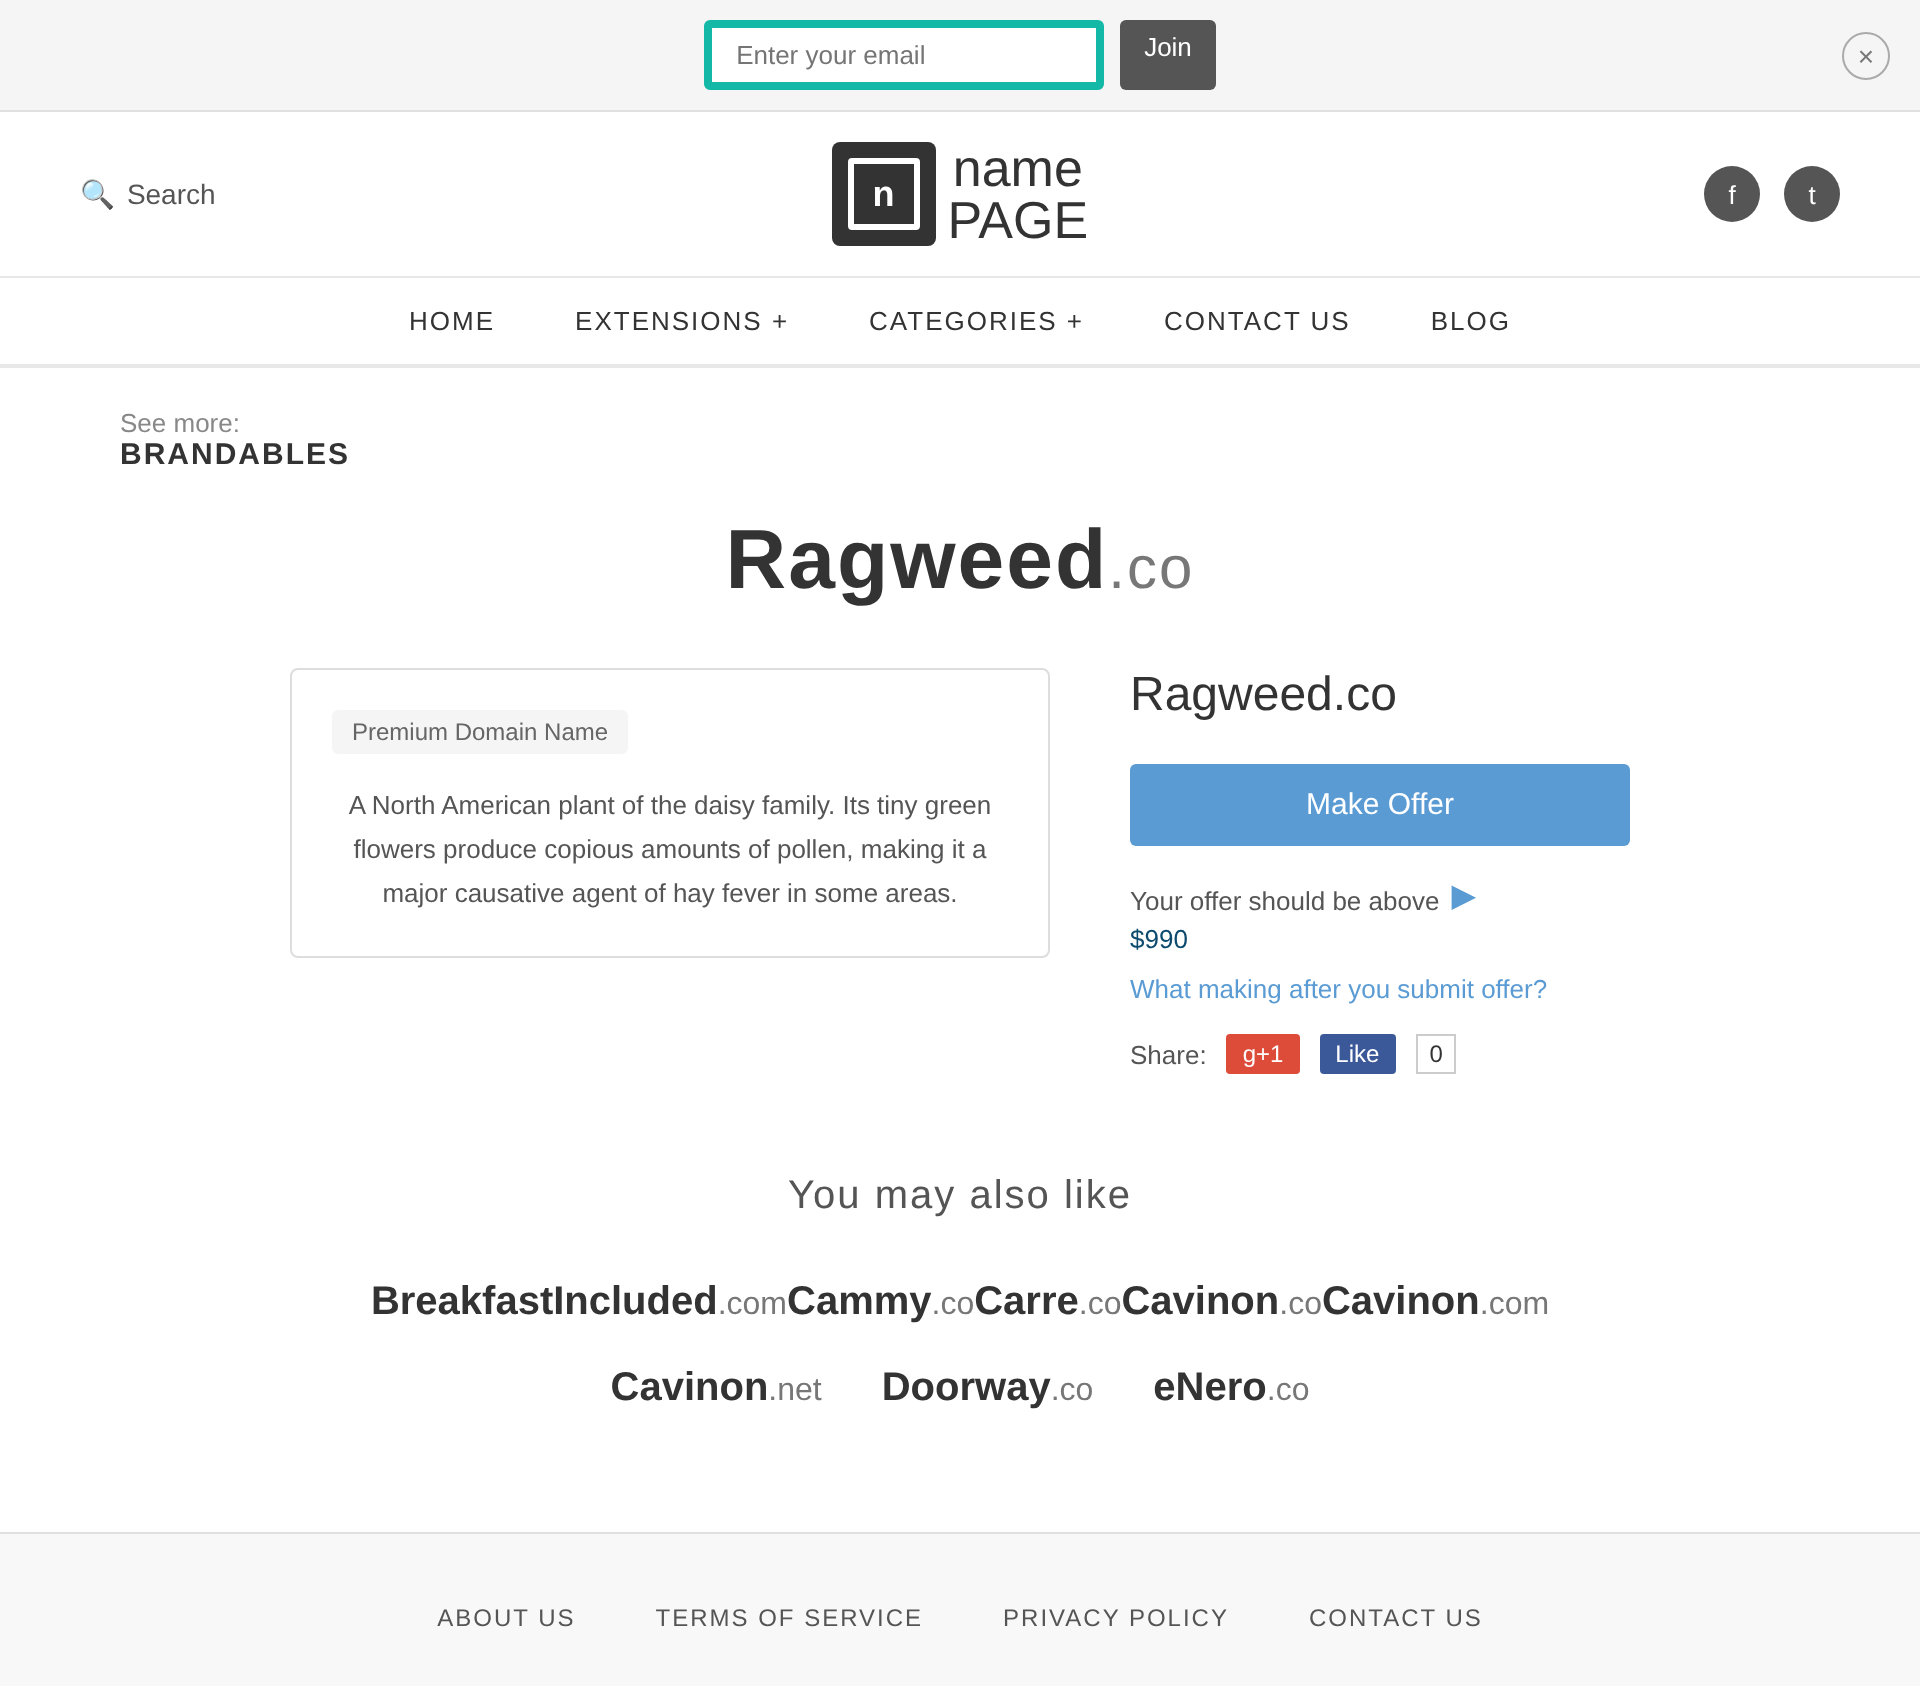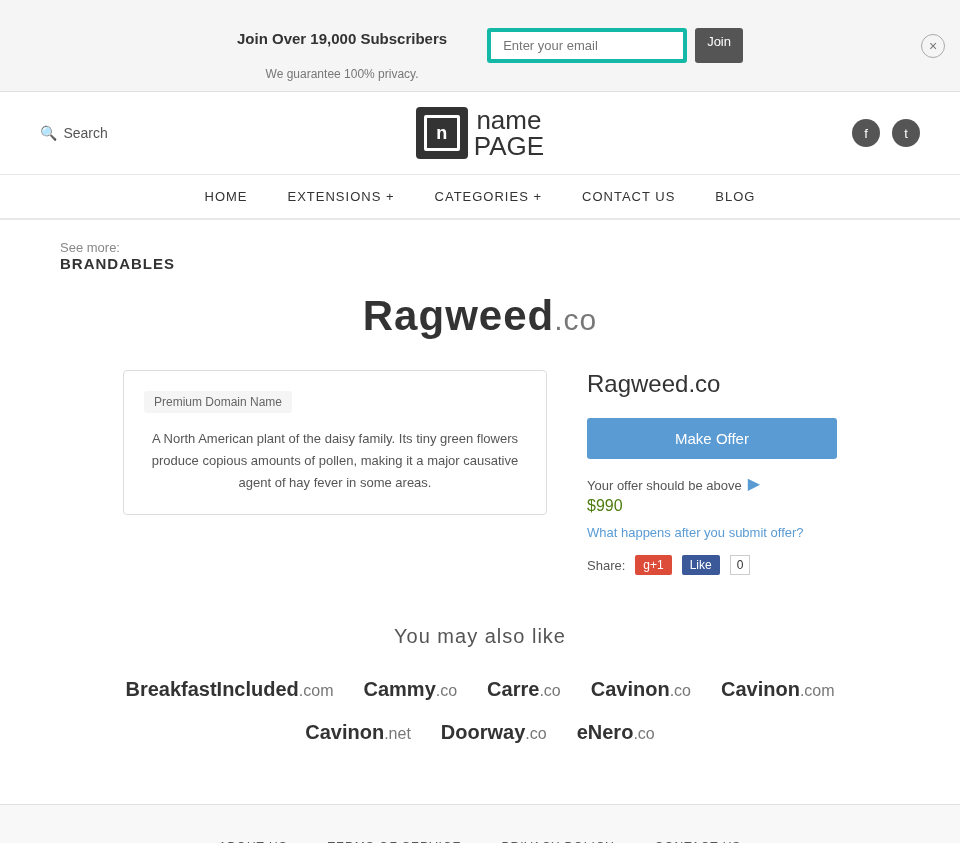--- a/index.html
+++ b/index.html
@@ -161,21 +161,21 @@
       display: flex;
       gap: 40px;
       align-items: flex-start;
       justify-content: center;
       margin-bottom: 50px;
     }
     .domain-description {
       border: 1px solid #ddd;
       border-radius: 4px;
       padding: 20px;
-      width: 424px;
+      width: 380px;
     }
     .domain-description .label {
       background: #f5f5f5;
       padding: 4px 10px;
       font-size: 12px;
       color: #666;
       border-radius: 3px;
       margin-bottom: 15px;
       display: inline-block;
     }
@@ -197,21 +197,21 @@
     }
     .offer-info {
       display: flex;
       align-items: flex-end;
       gap: 6px;
       font-size: 13px;
       color: #555;
       margin-bottom: 4px;
     }
     .offer-arrow { color: #5a9bd4; font-size: 16px; }
-    .offer-price { font-size: 16px; color: #4d7c0f; margin-bottom: 10px; }
+    .offer-price { font-size: 13px; color: #0c4a6e; margin-bottom: 10px; }
     .offer-link { color: #5a9bd4; font-size: 13px; text-decoration: none; display: block; margin-bottom: 15px; }
     .share-row { display: flex; align-items: center; gap: 10px; font-size: 13px; color: #555; }
     .g1-btn {
       background: #dd4b39;
       color: #fff;
       border: none;
       padding: 3px 8px;
       border-radius: 2px;
       font-size: 12px;
       cursor: pointer;
@@ -258,24 +258,20 @@
       gap: 40px;
       margin-bottom: 15px;
       padding: 15px 0;
     }
     .footer-links a { color: #555; text-decoration: none; font-size: 12px; letter-spacing: 1px; text-transform: uppercase; }
   </style>
 </head>
 <body>
 
 <div class="top-banner">
-  <div class="banner-text">
-    <div class="main">Join Over 19,000 Subscribers</div>
-    <div class="sub">We guarantee 100% privacy.</div>
-  </div>
   <div class="banner-form">
     <input type="email" placeholder="Enter your email" style="">
     <button class="banner-form button">Join</button>
   </div>
   <button class="banner-close">×</button>
 </div>
 
 <div class="header">
   <div class="search-area">
     <span class="search-icon">🔍</span>
@@ -323,36 +319,36 @@
       <p>A North American plant of the daisy family. Its tiny green flowers produce copious amounts of pollen, making it a major causative agent of hay fever in some areas.</p>
     </div>
     <div class="domain-offer">
       <h2>Ragweed.co</h2>
       <button class="make-offer-btn">Make Offer</button>
       <div class="offer-info">
         <span>Your offer should be above</span>
         <span class="offer-arrow">▶</span>
       </div>
       <div class="offer-price">$990</div>
-      <a class="offer-link" href="#">What happens after you submit offer?</a>
+      <a class="offer-link" href="#">What making after you submit offer?</a>
       <div class="share-row">
         <span>Share:</span>
         <button class="g1-btn">g+1</button>
         <button class="fb-btn">
           <span>Like</span>
         </button>
         <span class="like-count">0</span>
       </div>
     </div>
   </div>
 
   <div class="also-like">
     <h2>You may also like</h2>
     <div class="domain-grid" id="domain-grid">
-    <div style="display: flex; justify-content: center; gap: 30px; width: 100%;">
+    <div style="display: flex; justify-content: center; width: 100%;">
           <div class="domain-item"><span class="di-main">BreakfastIncluded</span><span class="di-ext">.com</span></div>
           <div class="domain-item"><span class="di-main">Cammy</span><span class="di-ext">.co</span></div>
           <div class="domain-item"><span class="di-main">Carre</span><span class="di-ext">.co</span></div>
           <div class="domain-item"><span class="di-main">Cavinon</span><span class="di-ext">.co</span></div>
           <div class="domain-item"><span class="di-main">Cavinon</span><span class="di-ext">.com</span></div>
         </div>
         <div style="display: flex; justify-content: center; gap: 30px; width: 100%;">
           <div class="domain-item"><span class="di-main">Cavinon</span><span class="di-ext">.net</span></div>
           <div class="domain-item"><span class="di-main">Doorway</span><span class="di-ext">.co</span></div>
           <div class="domain-item"><span class="di-main">eNero</span><span class="di-ext">.co</span></div>

